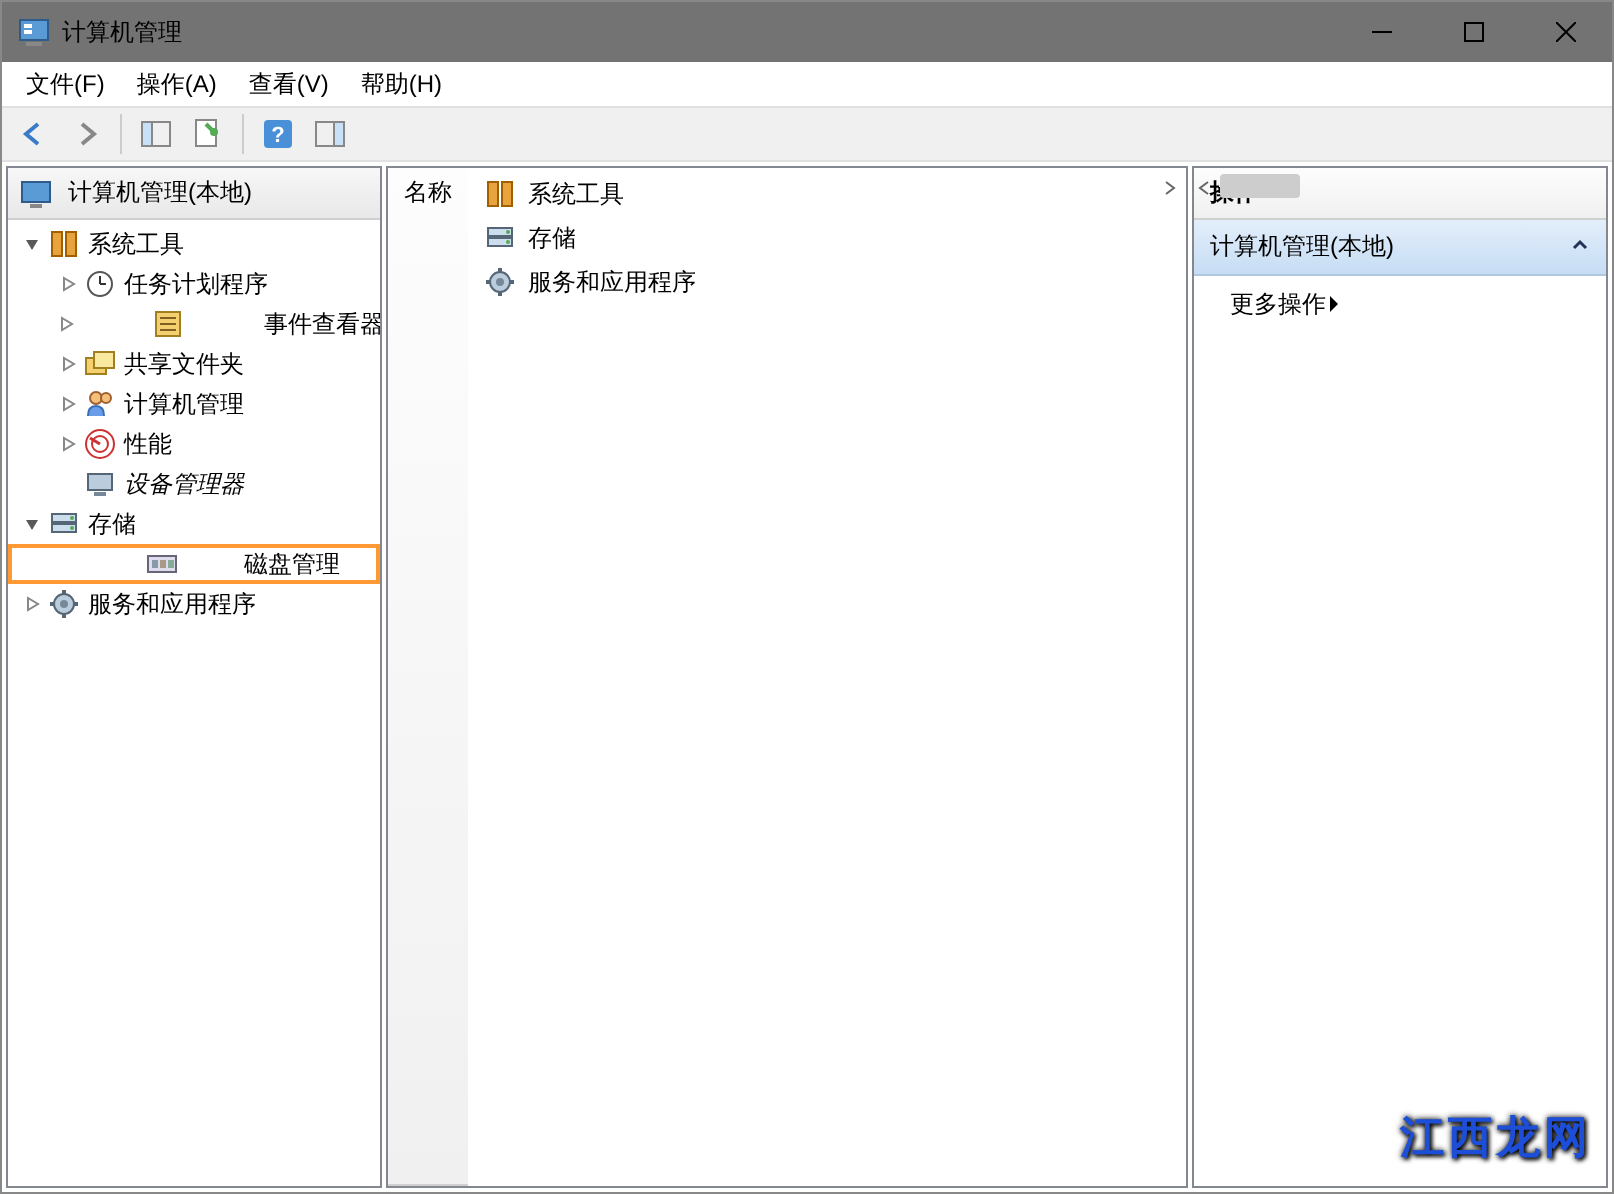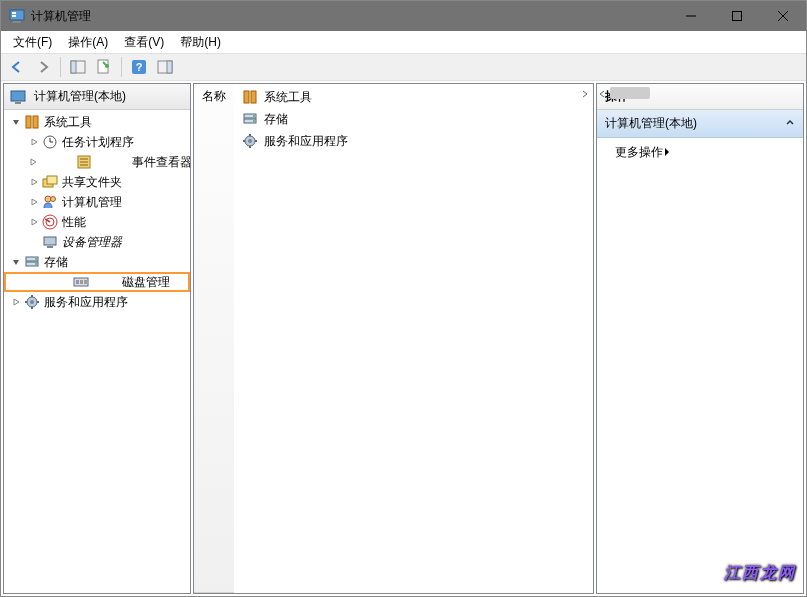--- a/index.html
+++ b/index.html
@@ -37,21 +37,21 @@
     .hscroll { height: 17px; background: #f0f0f0; border-top: 1px solid #ddd; position: relative; }
     .hscroll-track { position: absolute; left: 17px; right: 17px; top: 0; bottom: 0; }
     .hscroll-thumb { position: absolute; left: 0; width: 40px; top: 2px; bottom: 2px; background: #cdcdcd; border-radius: 2px; }
     .hscroll-arrow { position: absolute; top: 0; width: 17px; height: 17px; display: flex; align-items: center; justify-content: center; }
     
     .action-panel { width: 208px; border: 1px solid #828790; margin: 2px 2px 2px 0; background: #fff; }
     .action-header { background: linear-gradient(to bottom, #fdfdfd, #f0f0f0); border-bottom: 1px solid #d0d0d0; padding: 4px 8px; font-size: 12px; font-weight: bold; }
     .action-section-title { background: linear-gradient(to bottom, #e3eefb, #c6ddf4); padding: 5px 8px; display: flex; justify-content: space-between; align-items: center; border-bottom: 1px solid #b0c8e0; }
     .action-item { padding: 6px 18px; cursor: pointer; display: flex; justify-content: flex-start; align-items: center; }
     
-    .watermark { position: absolute; bottom: 12px; right: 10px; font-size: 16px; font-weight: bold; color: #8b5cf6; text-shadow: 0 0 3px #000, 1px 1px 2px #000; font-family: "SimHei", sans-serif; letter-spacing: 2px; pointer-events: none; font-style: italic; }
+    .watermark { position: absolute; bottom: 12px; right: 10px; font-size: 22px; font-weight: bold; color: #1d4ed8; text-shadow: 0 0 3px #000, 1px 1px 2px #000; font-family: "SimHei", sans-serif; letter-spacing: 2px; pointer-events: none; }
   </style>
 </head>
 <body>
 
 <div class="titlebar">
   <span class="titlebar-icon">
     <svg viewBox="0 0 16 16">
         <rect x="1" y="2" width="14" height="10" fill="#5b9bd5" stroke="#2e5c8a"></rect>
         <rect x="4" y="13" width="8" height="2" fill="#888"></rect>
         <rect x="3" y="4" width="4" height="2" fill="#fff"></rect>

